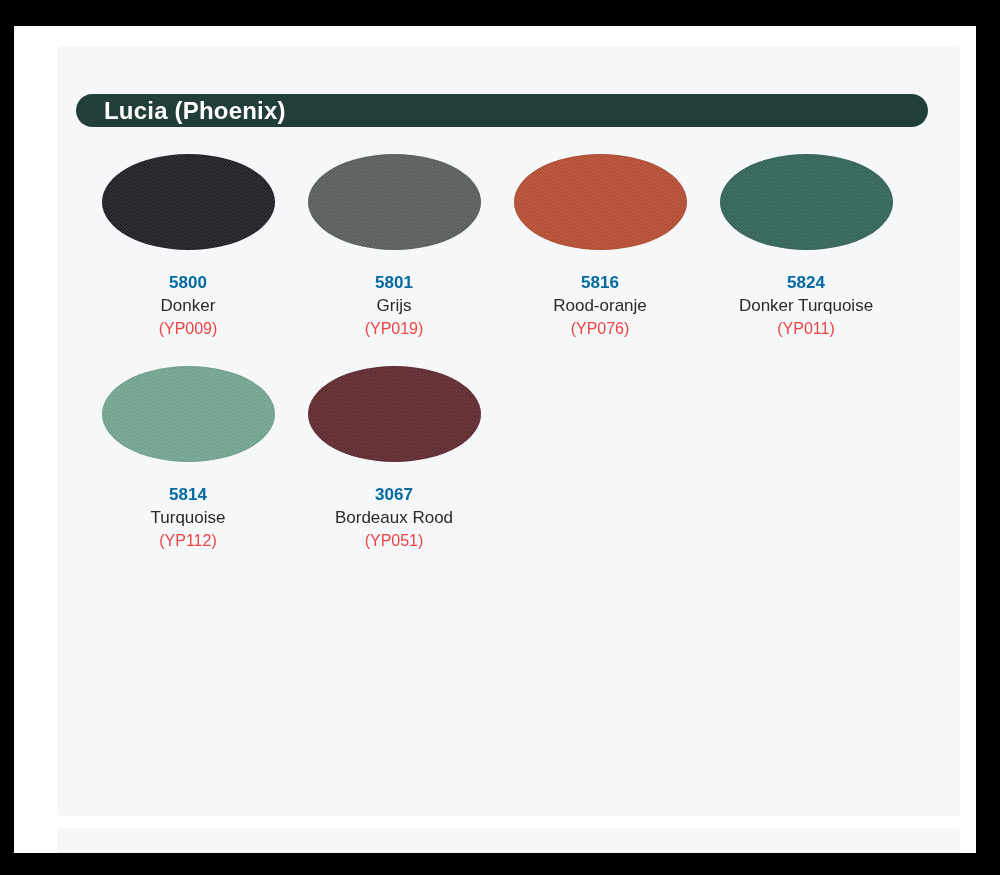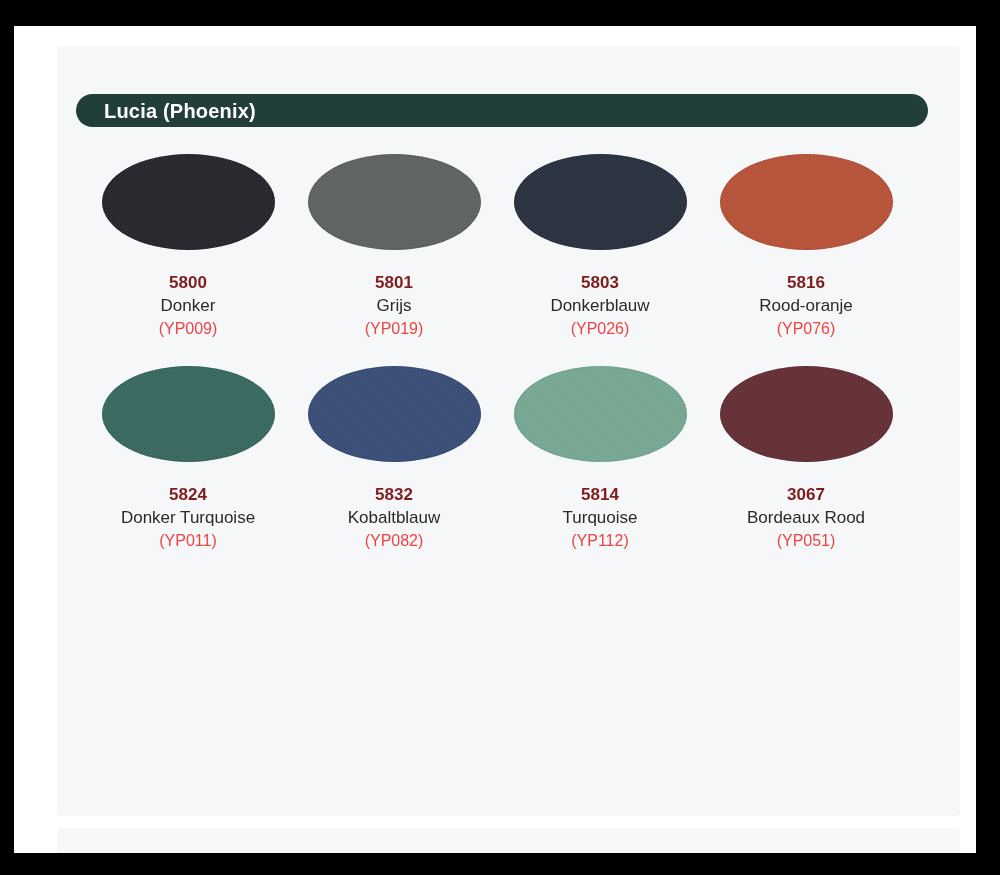--- a/index.html
+++ b/index.html
@@ -74,21 +74,21 @@
     top: 48px;
     width: 852px;
     height: 33px;
     background: #223e38;
     border-radius: 17px;
     display: flex;
     align-items: center;
   }
   .group-header-label {
     color: #ffffff;
-    font-size: 20px;
+    font-size: 24px;
     font-weight: bold;
     letter-spacing: 0.2px;
     padding-left: 28px;
     line-height: 1;
   }
 
   
   .grid {
     position: absolute;
     left: 28px;
@@ -128,21 +128,21 @@
       repeating-linear-gradient(-45deg, rgba(255,255,255,0.06) 0 1px, rgba(0,0,0,0.05) 1px 2px);
     background-size: 3px 3px, 4px 4px;
     opacity: 0.9;
     pointer-events: none;
   }
 
   .swatch-code {
     margin-top: 22px;
     font-size: 17px;
     font-weight: bold;
-    color: #7f1d1d;
+    color: #0369a1;
     line-height: 1.25;
   }
   .swatch-name {
     margin-top: 2px;
     font-size: 17px;
     font-weight: normal;
     color: #2a2a2a;
     line-height: 1.3;
   }
   .swatch-ref {
@@ -188,44 +188,32 @@
             <div class="swatch-name">Donker</div>
             <div class="swatch-ref">(YP009)</div>
           </div>
           <div class="swatch-cell">
             <div class="swatch-ellipse" style="background: rgb(85, 90, 88);"></div>
             <div class="swatch-code">5801</div>
             <div class="swatch-name">Grijs</div>
             <div class="swatch-ref">(YP019)</div>
           </div>
           <div class="swatch-cell">
-            <div class="swatch-ellipse" style="background: rgb(27, 36, 52);"></div>
-            <div class="swatch-code">5803</div>
-            <div class="swatch-name">Donkerblauw</div>
-            <div class="swatch-ref">(YP026)</div>
-          </div>
-          <div class="swatch-cell">
             <div class="swatch-ellipse" style="background: rgb(184, 73, 44);"></div>
             <div class="swatch-code">5816</div>
             <div class="swatch-name">Rood-oranje</div>
             <div class="swatch-ref">(YP076)</div>
           </div>
           <div class="swatch-cell">
             <div class="swatch-ellipse" style="background: rgb(44, 97, 87);"></div>
             <div class="swatch-code">5824</div>
             <div class="swatch-name">Donker Turquoise</div>
             <div class="swatch-ref">(YP011)</div>
           </div>
           <div class="swatch-cell">
-            <div class="swatch-ellipse" style="background: rgb(44, 67, 113);"></div>
-            <div class="swatch-code">5832</div>
-            <div class="swatch-name">Kobaltblauw</div>
-            <div class="swatch-ref">(YP082)</div>
-          </div>
-          <div class="swatch-cell">
             <div class="swatch-ellipse" style="background: rgb(113, 167, 145);"></div>
             <div class="swatch-code">5814</div>
             <div class="swatch-name">Turquoise</div>
             <div class="swatch-ref">(YP112)</div>
           </div>
           <div class="swatch-cell">
             <div class="swatch-ellipse" style="background: rgb(92, 34, 41);"></div>
             <div class="swatch-code">3067</div>
             <div class="swatch-name">Bordeaux Rood</div>
             <div class="swatch-ref">(YP051)</div>

